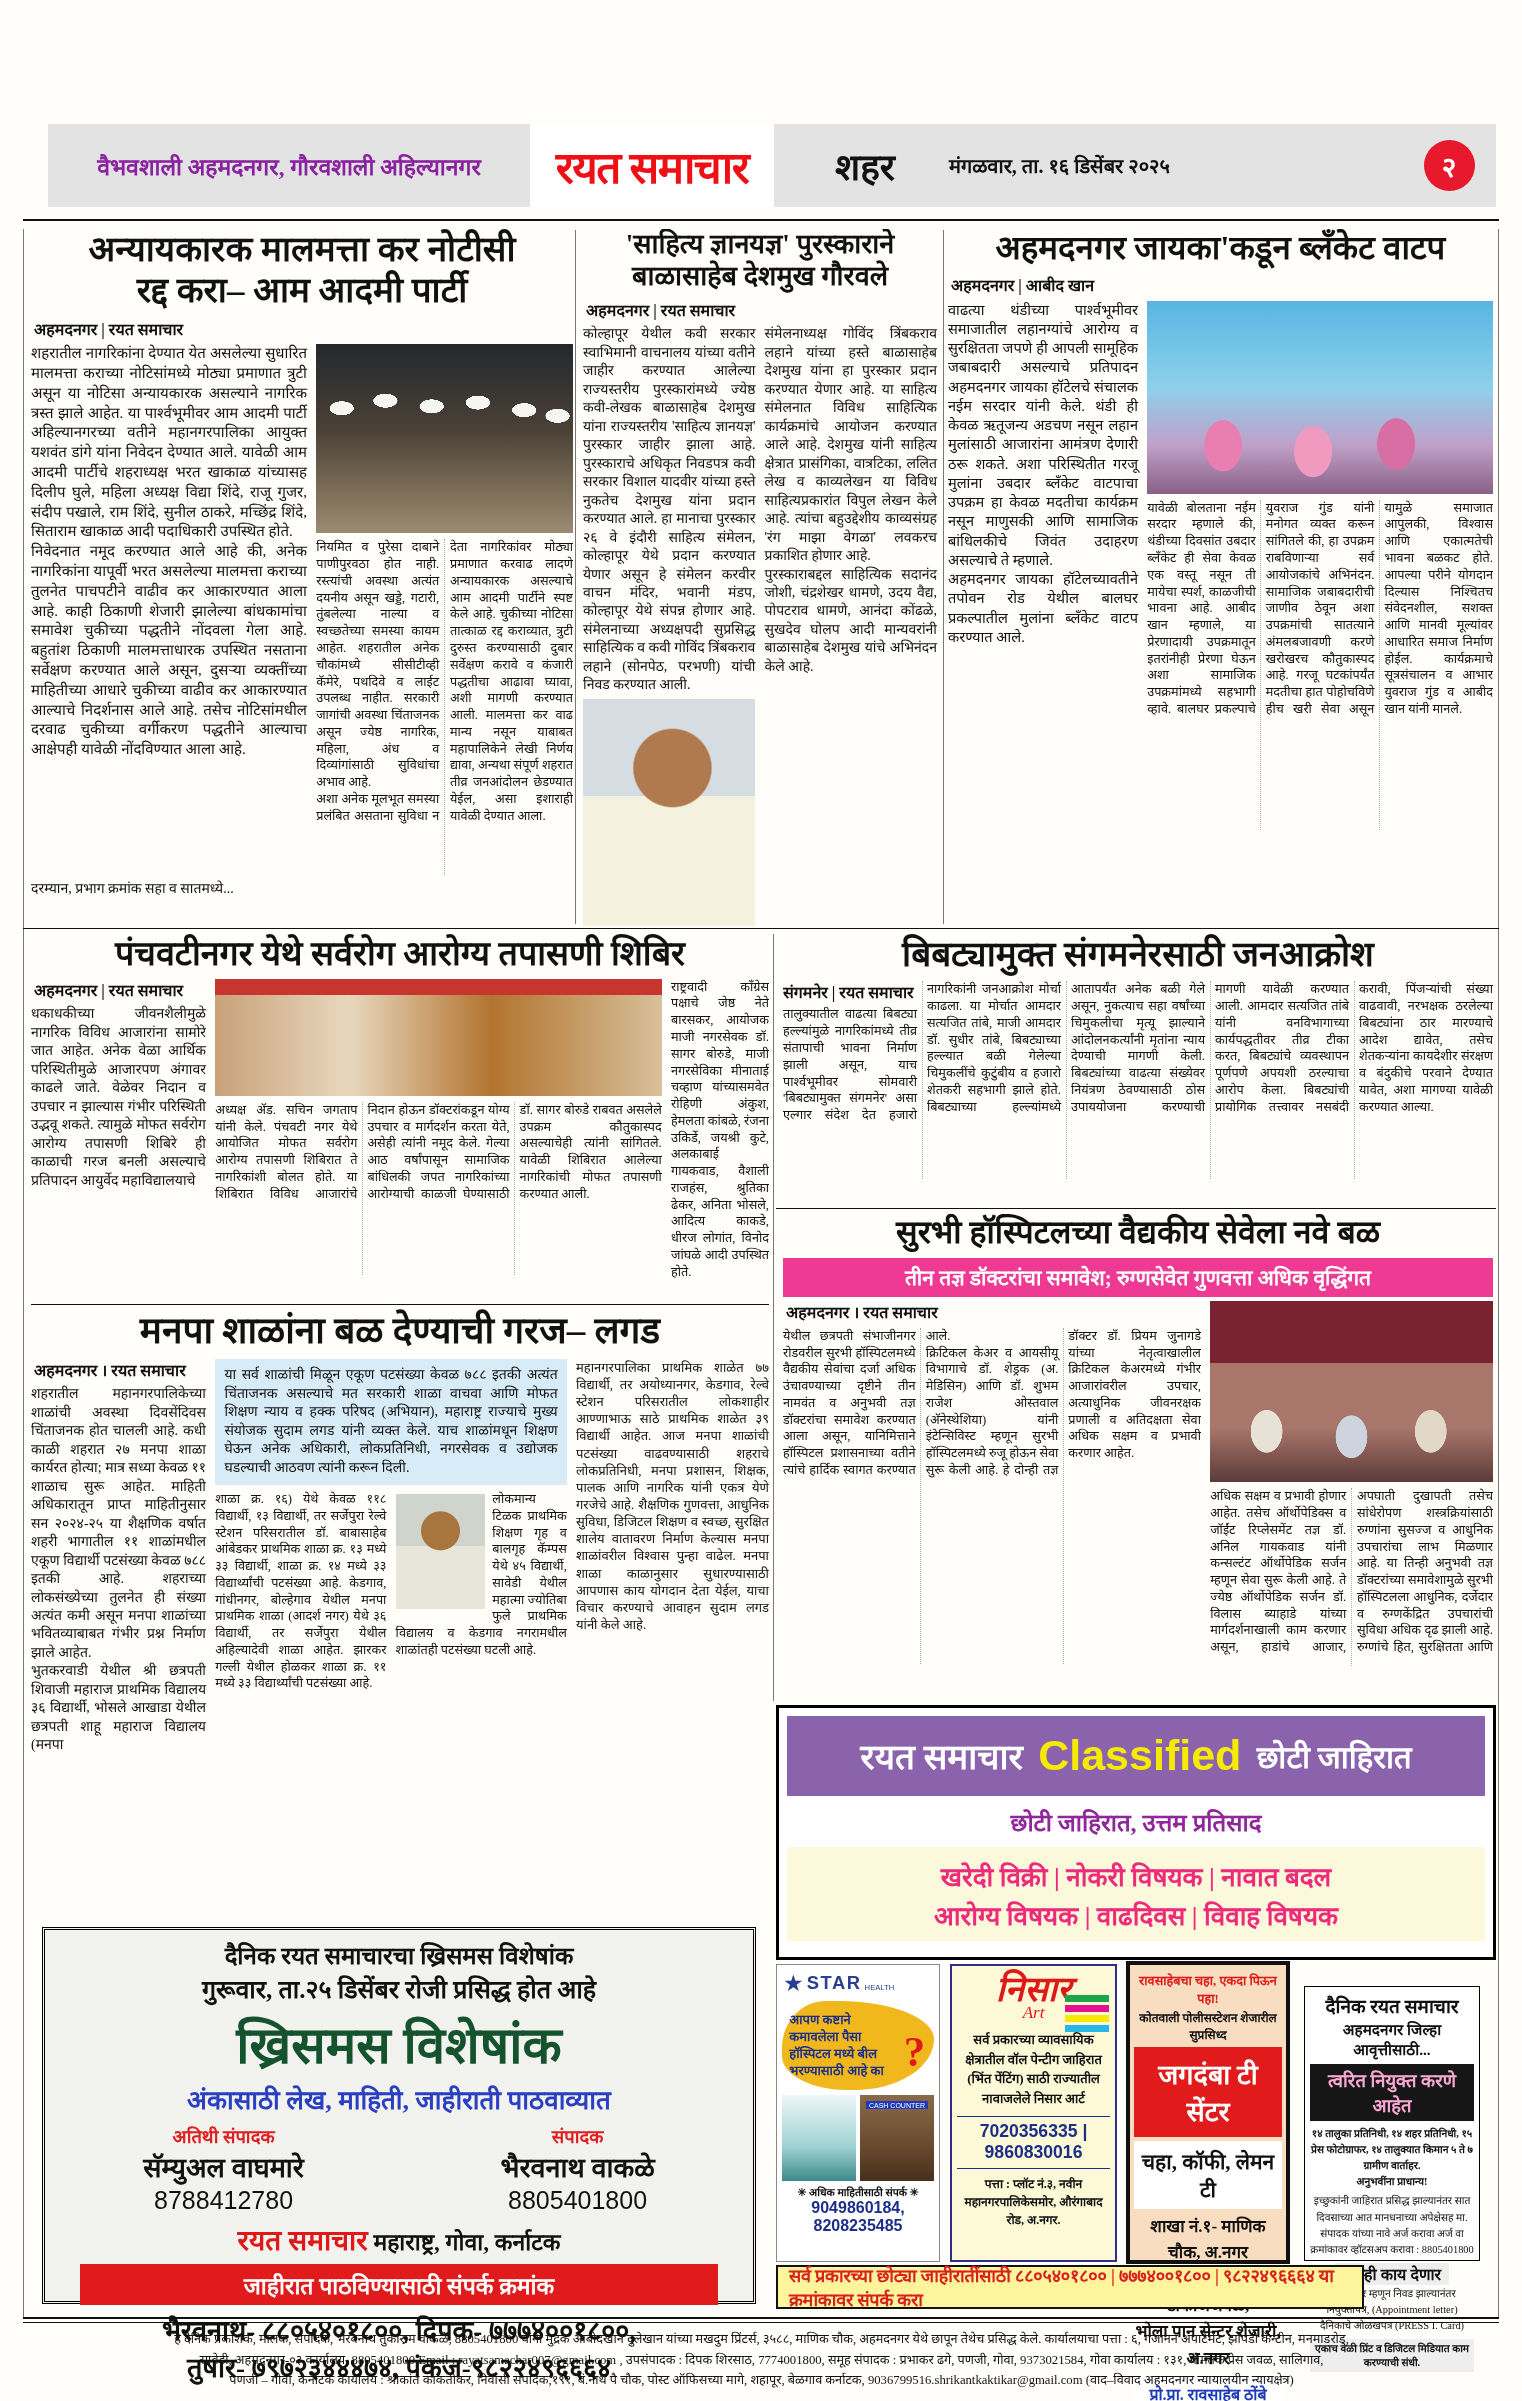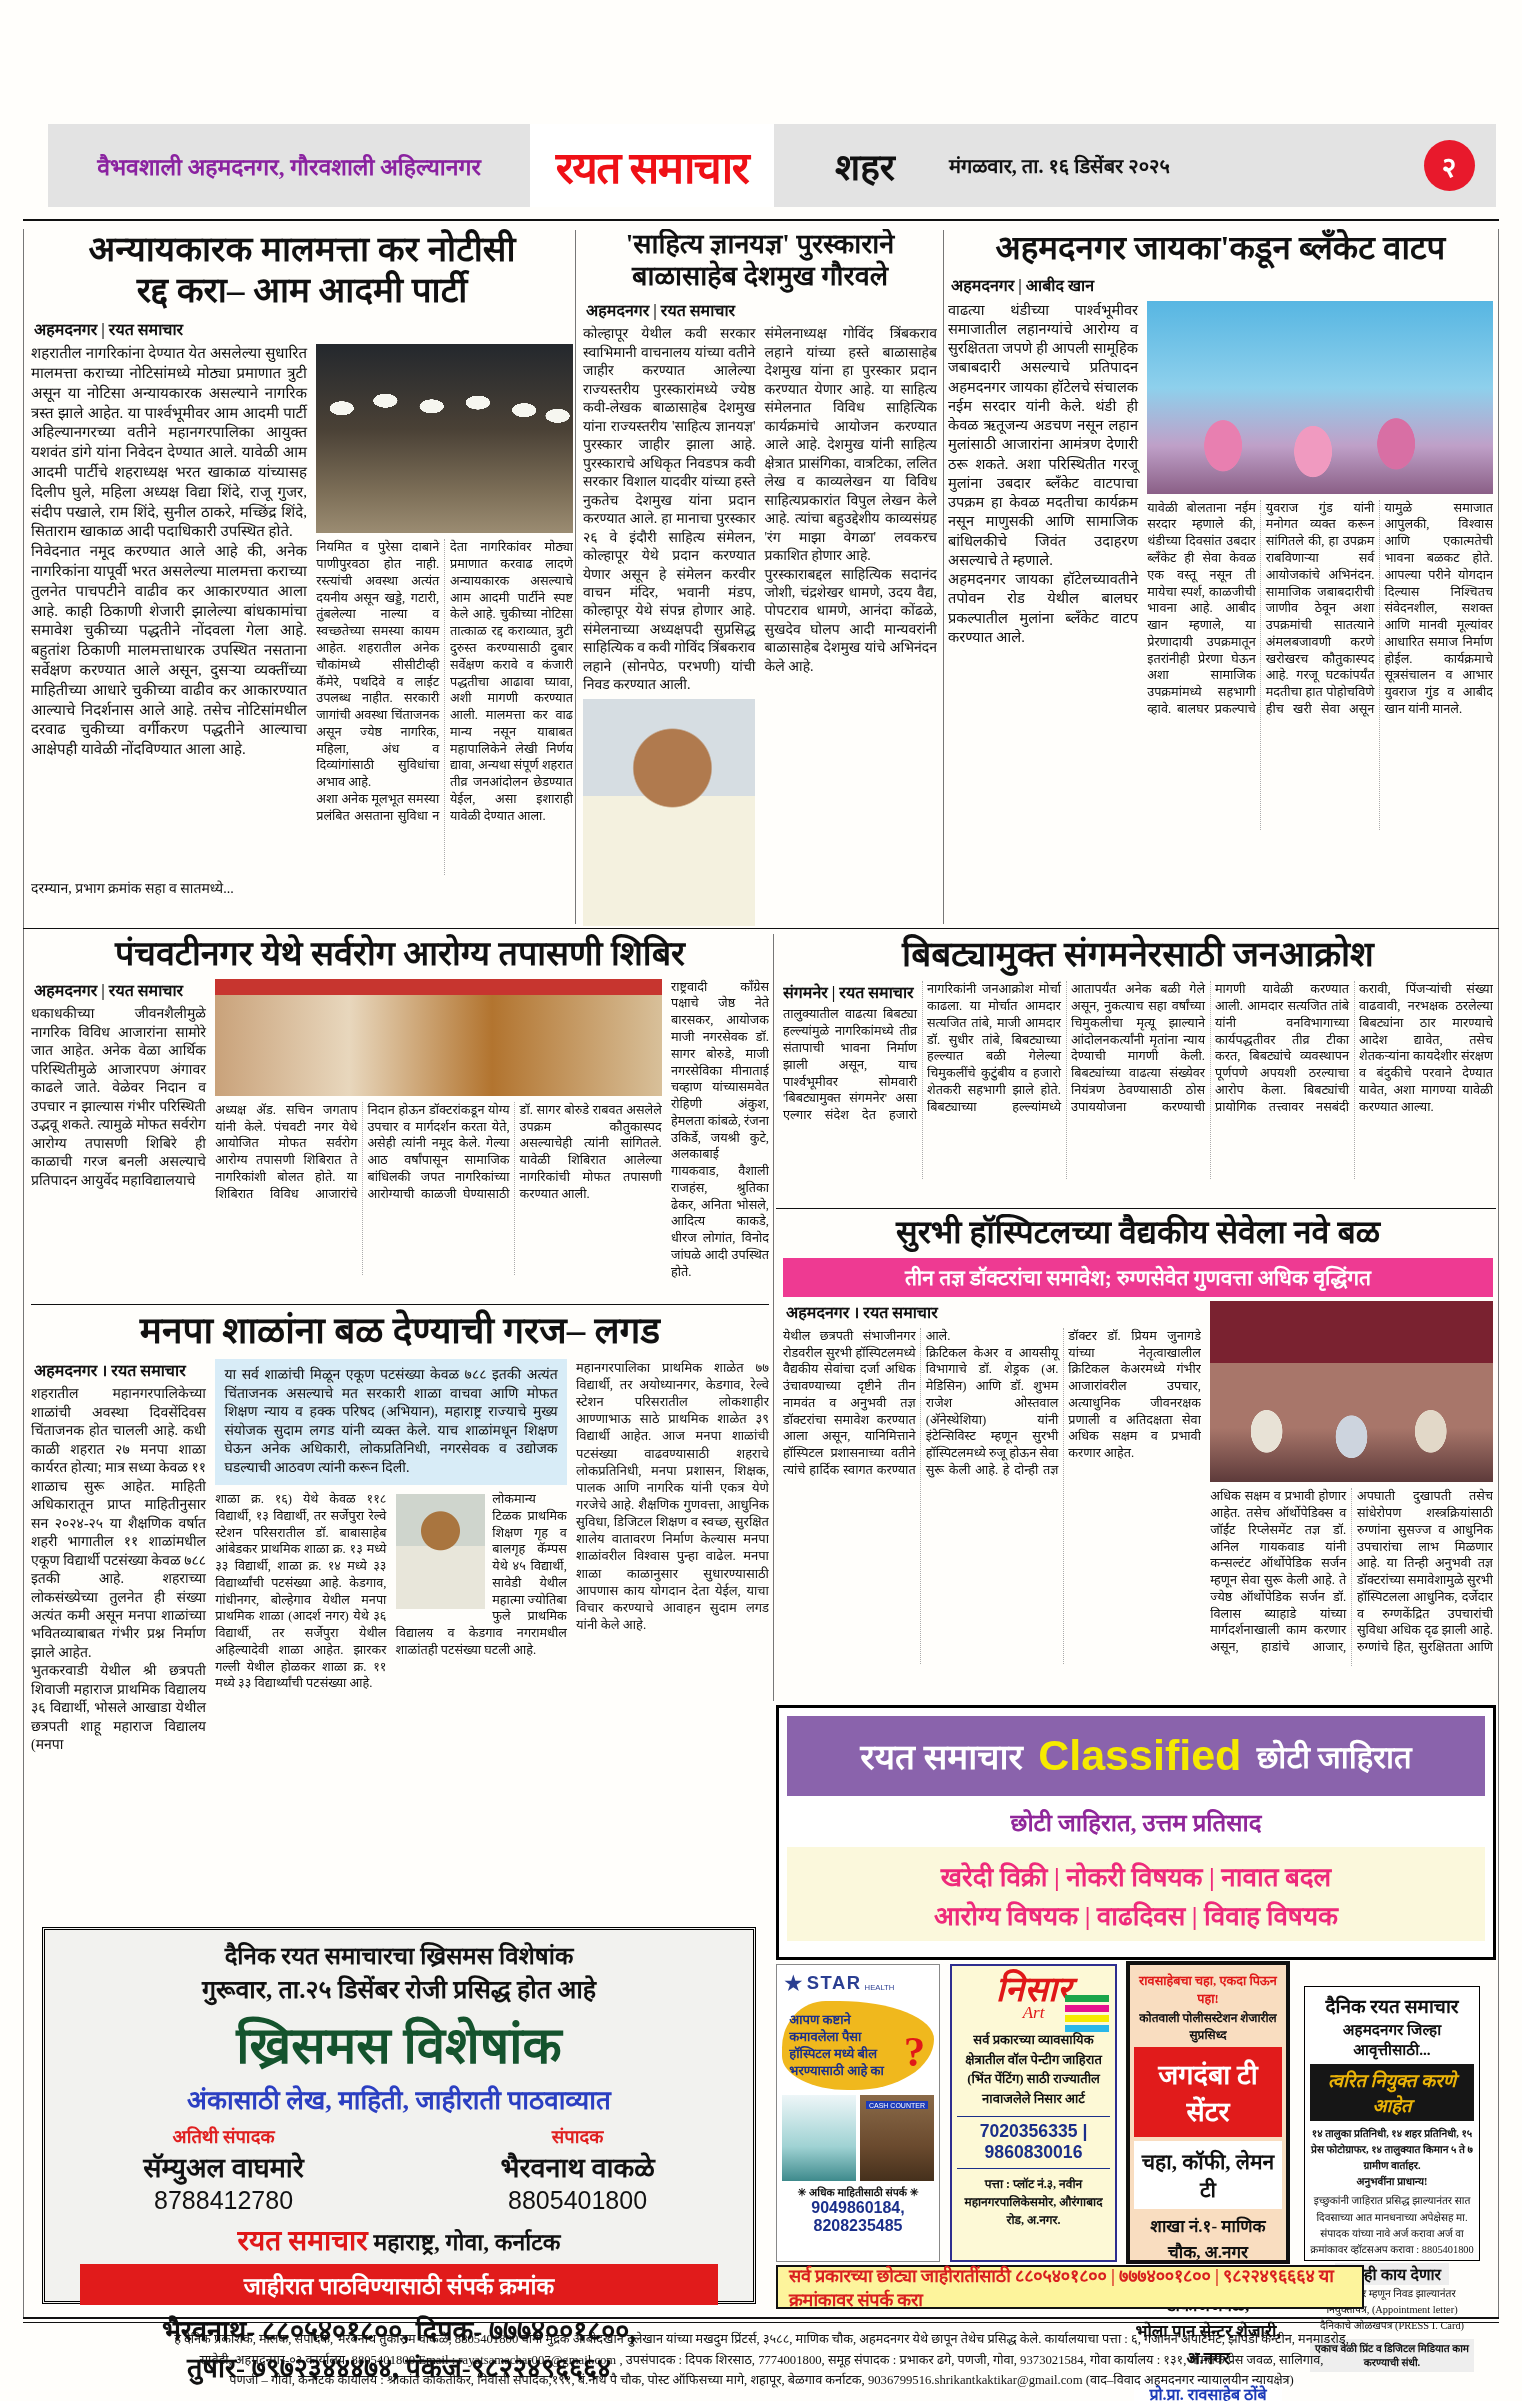--- a/index.html
+++ b/index.html
@@ -102,21 +102,21 @@
   .jag-t1 { color:#e01818; font-weight:bold; font-size:12.7px; }
   .jag-t2 { font-weight:bold; font-size:12px; margin-top:1.5px; }
   .jag-title { background:#e11b1b; color:#fff; font-weight:bold; font-size:27px; padding:7.7px 0; margin:4.6px 0; }
   .jag-items { background:#fff; font-weight:bold; font-size:21px; padding:6.1px 0; }
   .jag-br { font-weight:bold; font-size:17px; margin-top:4.6px; line-height:1.55; }
   .jag-prop { background:#fff; color:#1d3bb8; font-weight:bold; font-size:16px; margin-top:6.1px; padding-top:4.6px;}
   .jag-ph { background:#fff; font-weight:bold; font-size:20px; padding:1.5px 0 4.6px; font-family:"Liberation Sans",sans-serif;}
   .rec { text-align:center; padding:6.1px 4.6px; }
   .rec-l1 { font-weight:bold; font-size:19px; }
   .rec-l2 { font-weight:bold; font-size:15.3px; }
-  .rec-banner { background:#161616; color:#eab308; font-weight:bold; font-size:18.4px; padding:3.8px 0; margin:4.6px 0;font-style:italic; }
+  .rec-banner { background:#161616; color:#f9a8d4; font-weight:bold; font-size:18.4px; padding:3.8px 0; margin:4.6px 0; }
   .rec-b { font-size:10.4px; font-weight:bold; line-height:1.55; }
   .rec-sub { font-weight:bold; font-size:16px; margin:4.6px 0 1.5px; background:#eee; display:inline-block; padding:0 7.7px; }
   .rec-foot { font-size:10.4px; font-weight:bold; background:#eee; margin-top:4.6px; padding:2.3px 0; }
   .hotline { background:#fdf49c; border:2.3px solid #111; display:flex; align-items:center; justify-content:center; }
   .hotline span { color:#d91f1f; font-weight:bold; font-size:18px; letter-spacing:-0.2px; }
   .footer { text-align:center; font-size:12.7px; line-height:1.62; }
   .hl-box { background:#d8ecf7; padding:7.7px 9.2px; font-size:14px; }
   .subhead { background:#ee3a92; color:#fff; font-weight:bold; font-size:21px; text-align:center; padding:5.4px 0; margin:6.1px 0 1.5px; }
 </style>
 </head>

